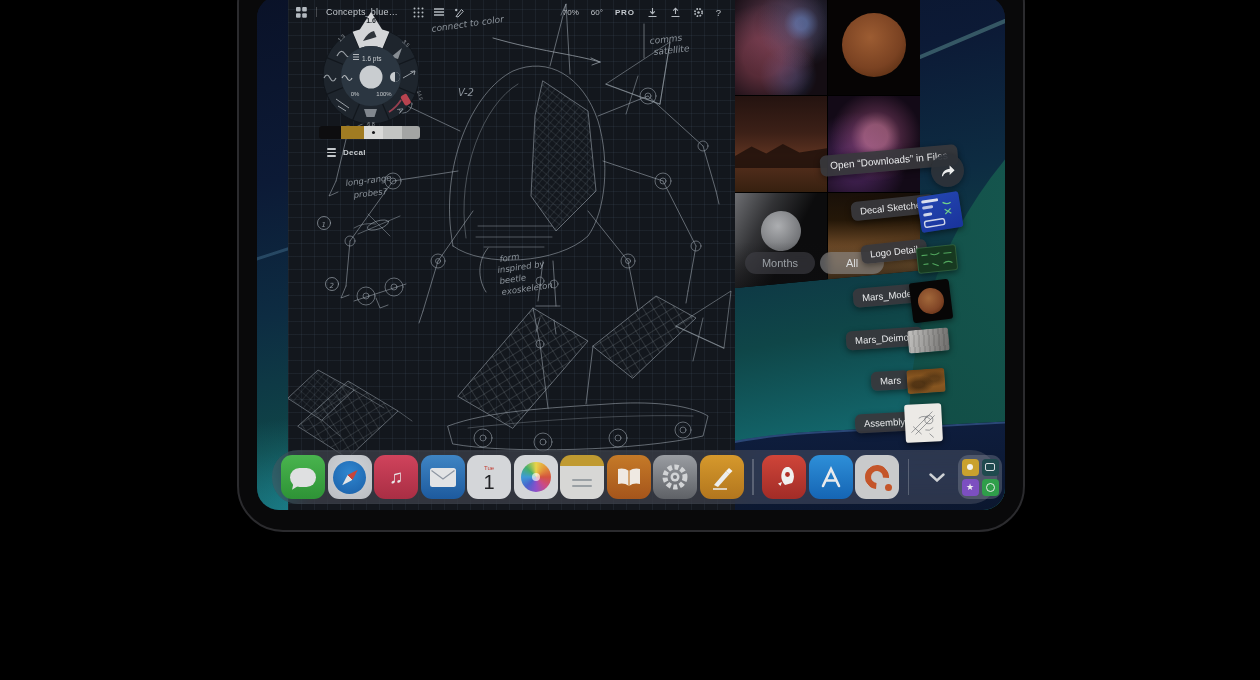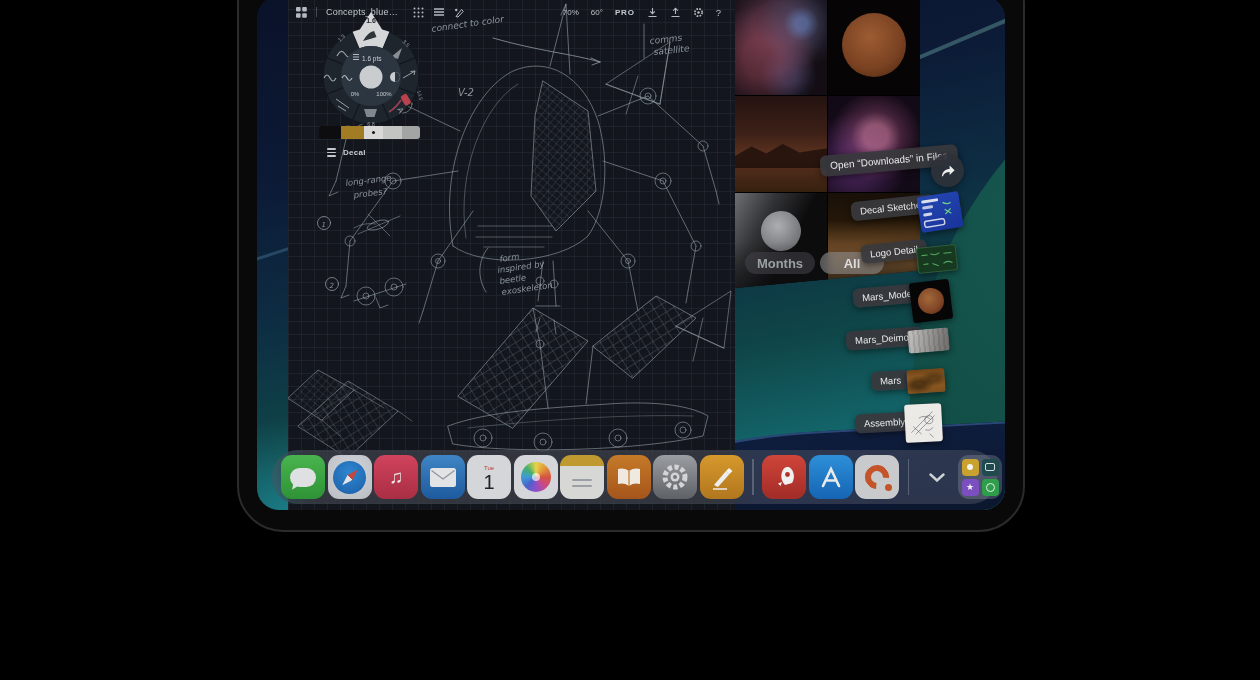--- a/index.html
+++ b/index.html
@@ -83,21 +83,21 @@
     radial-gradient(circle at 52% 42%,rgba(220,130,165,.6) 0 16%,rgba(180,90,140,.3) 34%,transparent 62%),
     radial-gradient(circle at 30% 70%,rgba(120,60,150,.4) 0 20%,transparent 55%),
     #130a17;}
   .ph-voyager{background:linear-gradient(118deg,rgba(190,192,198,.55) 0%,rgba(120,122,128,.35) 30%,transparent 58%),#0c0c0d;}
   .ph-voyager::after{content:"";position:absolute;left:26px;top:18px;width:40px;height:40px;border-radius:50%;
     background:radial-gradient(circle at 40% 40%,#cfd1d4,#8d8f93 70%,#4a4b4e);opacity:.8;transform:rotate(14deg);}
   .ph-rover{background:linear-gradient(180deg,#191009 0%,#241708 28%,#6b4826 55%,#7c5930 72%,#402a12 100%);}
   .photos .fade{position:absolute;left:0;bottom:0;width:100%;height:46px;
     background:linear-gradient(180deg,transparent,rgba(14,14,16,.55));}
   .ptab{position:absolute;height:22px;border-radius:11px;display:flex;align-items:center;justify-content:center;
-    font-size:13px;backdrop-filter:blur(4px);font-weight:bold;}
+    font-size:11px;backdrop-filter:blur(4px);}
   .ptab.months{left:10px;top:256px;width:70px;background:rgba(70,70,76,.55);color:#9ba0a5;}
   .ptab.all{left:85px;top:256px;width:64px;background:rgba(145,147,152,.55);color:#dcdee0;}
 
   
   .pill{position:absolute;background:rgba(56,56,60,.93);color:#e9eaec;border-radius:6px;
     padding:4px 9px;font-size:9.5px;white-space:nowrap;box-shadow:0 2px 6px rgba(0,0,0,.45);}
   .banner{font-size:10px;padding:5px 10px;}
   .sharebtn{position:absolute;left:674px;top:158px;width:33px;height:33px;border-radius:50%;
     background:rgba(46,50,56,.92);display:flex;align-items:center;justify-content:center;box-shadow:0 2px 6px rgba(0,0,0,.4);}
   .thumb{position:absolute;border-radius:3px;box-shadow:0 2px 6px rgba(0,0,0,.5);overflow:hidden;}

